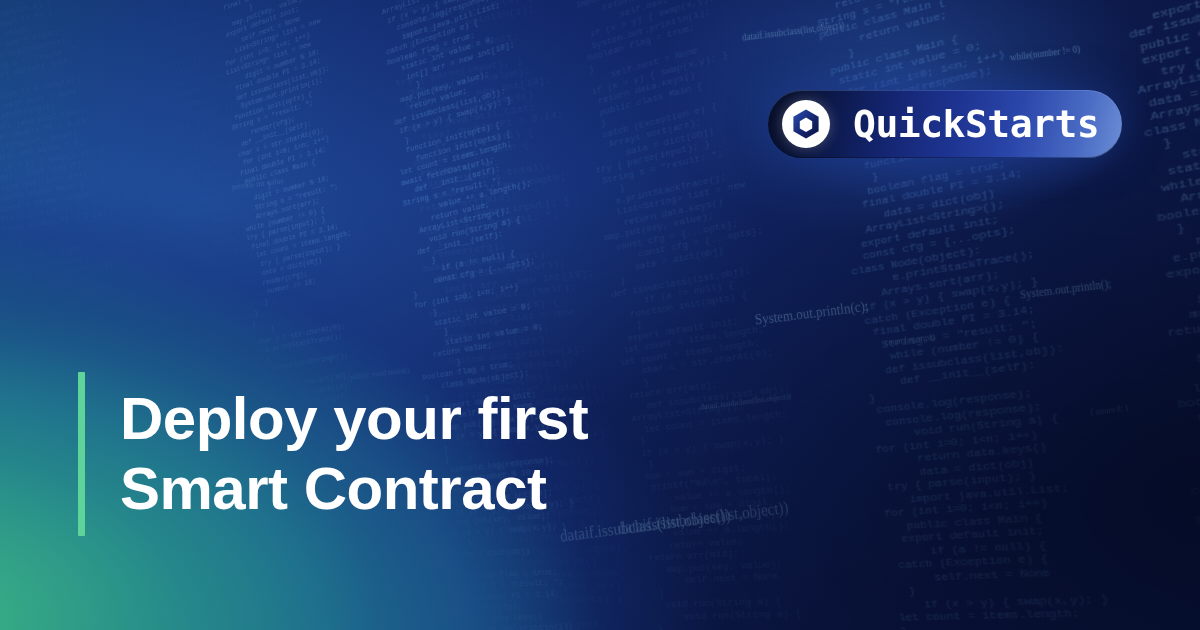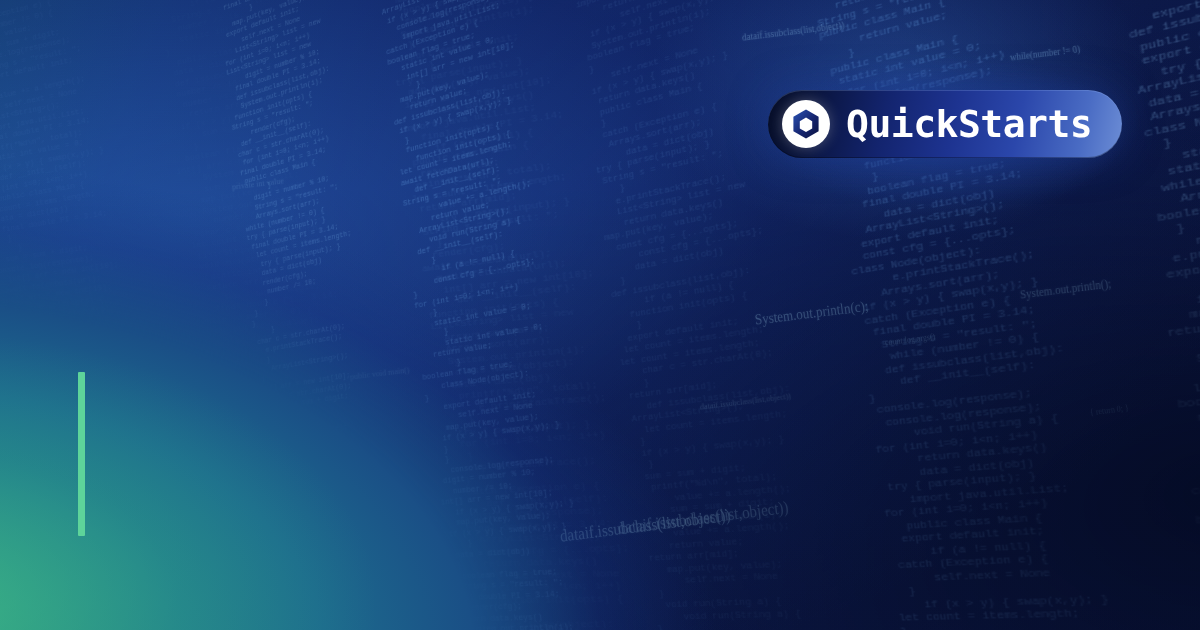--- a/index.html
+++ b/index.html
@@ -165,21 +165,21 @@
     width: 48px;
     height: 48px;
     border-radius: 50%;
     background: #ffffff;
     display: flex;
     align-items: center;
     justify-content: center;
     box-shadow: 0 0 14px rgba(255,255,255,0.25);
   }
   .badge-label {
-    margin-left: 16px;
+    margin-left: 23px;
     font-family: "DejaVu Sans Mono", "Liberation Mono", monospace;
     font-size: 38px;
     font-weight: bold;
     color: #ffffff;
     letter-spacing: -0.5px;
     line-height: 1;
     white-space: nowrap;
   }
 
   
@@ -1431,14 +1431,18 @@
           </linearGradient>
         </defs>
         <path d="M17 2.4 L29.6 9.7 L29.6 24.3 L17 31.6 L4.4 24.3 L4.4 9.7 Z" fill="url(#hexgrad)"></path>
         <path d="M17 10.6 L23.2 14.2 L23.2 21.4 L17 25.0 L10.8 21.4 L10.8 14.2 Z" fill="#ffffff"></path>
       </svg>
     </div>
     <div class="badge-label">QuickStarts</div>
   </div>
 
   <div class="accent-bar"></div>
+  <div class="headline">
+    <span class="ln">Deploy your first</span>
+    <span class="ln">Smart Contract</span>
+  </div>
 
 </div>
 
 </body></html>

